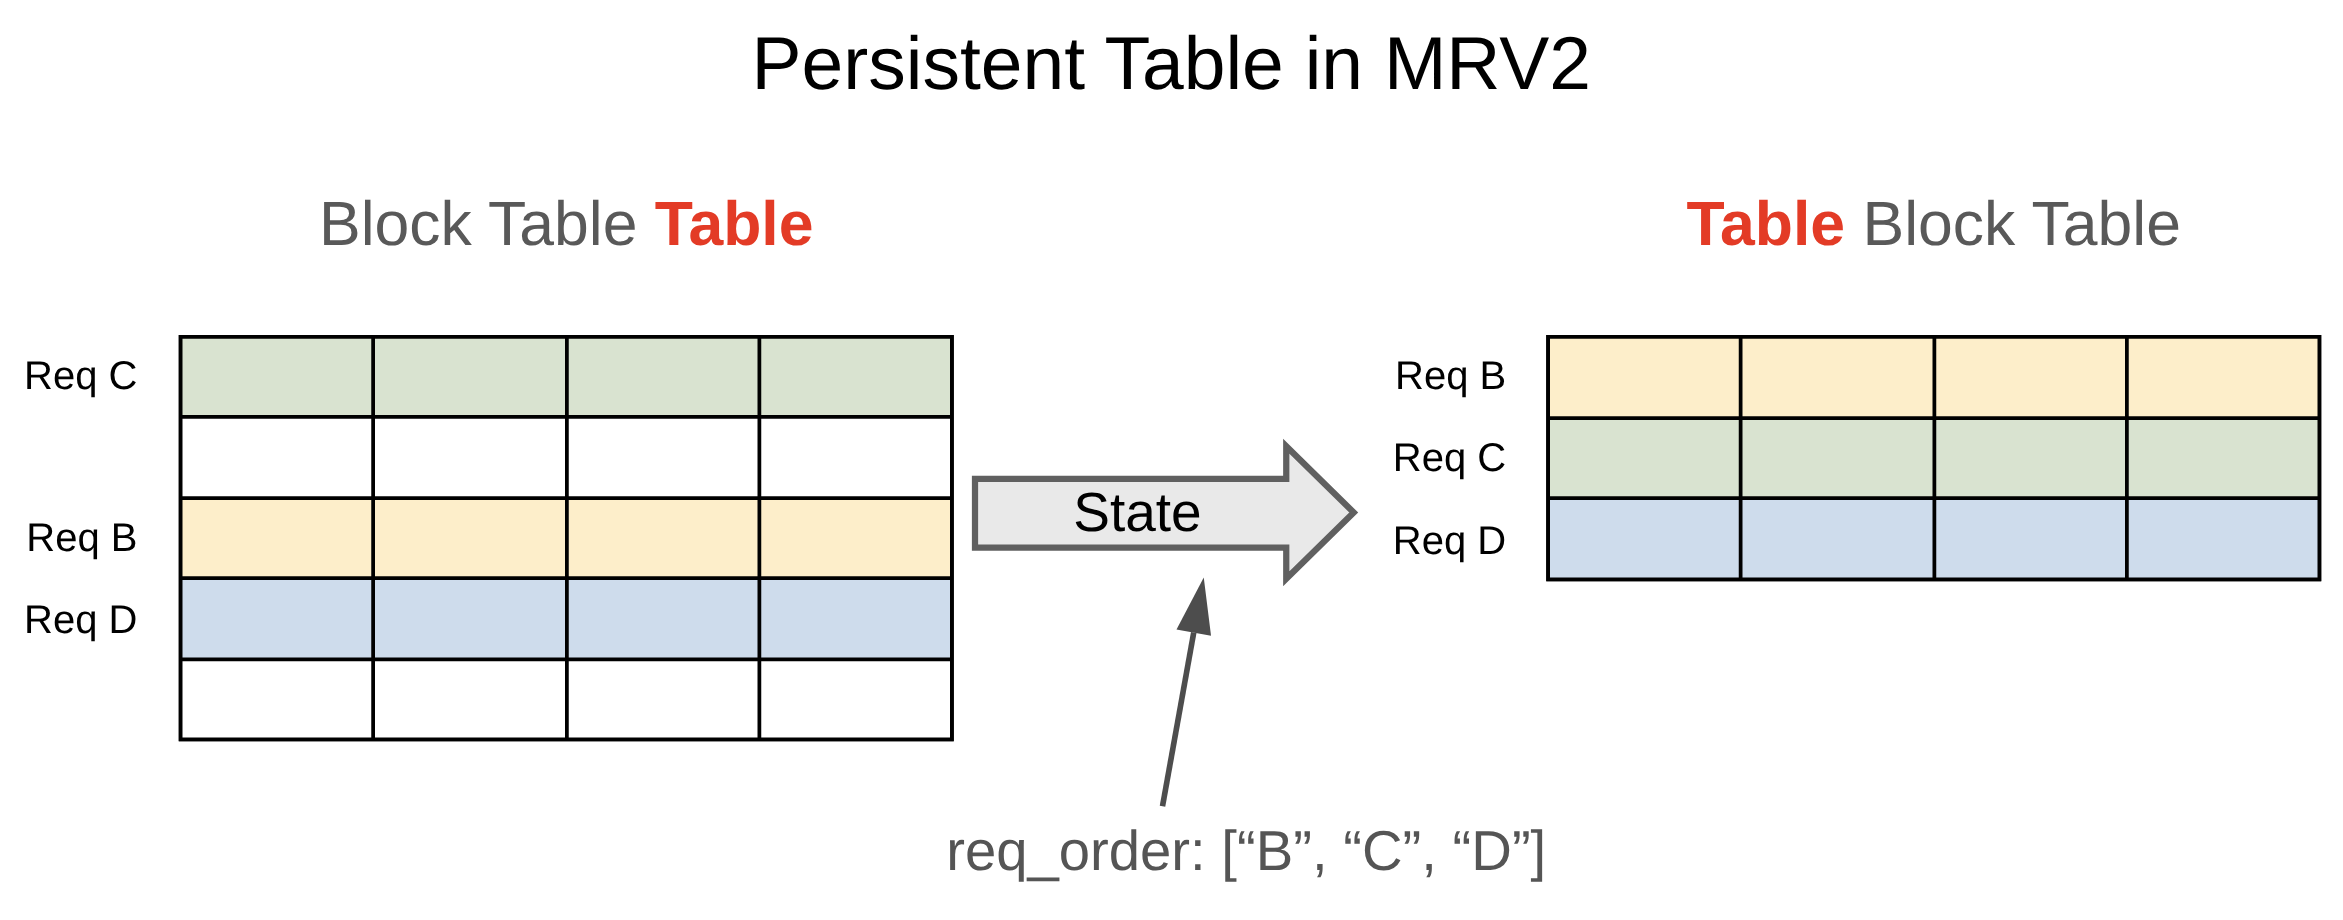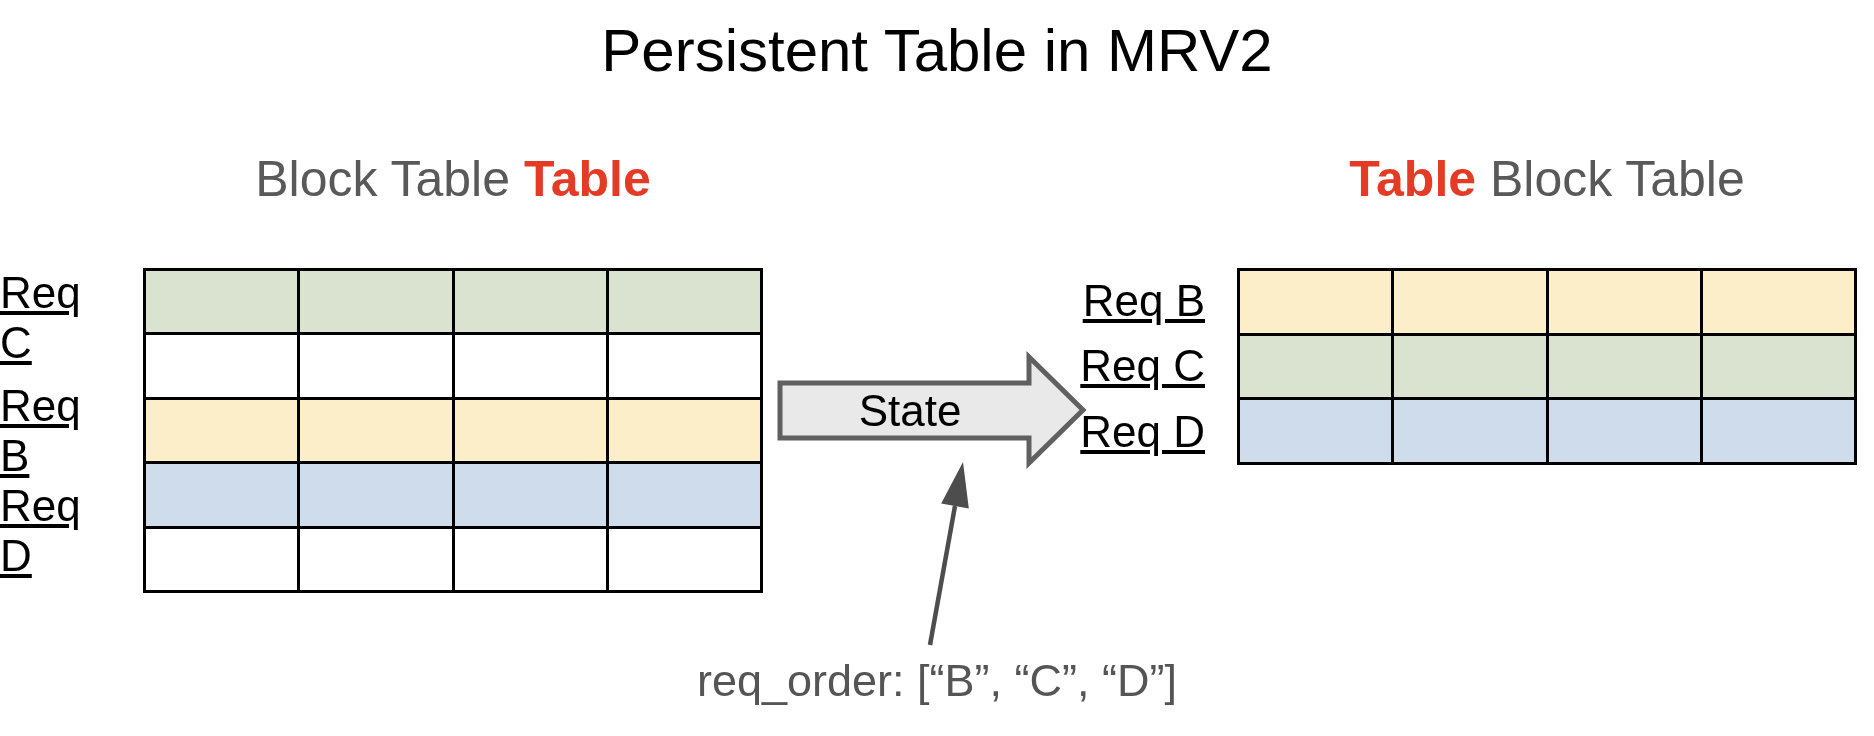--- a/index.html
+++ b/index.html
@@ -18,39 +18,39 @@
   .heading.left{left:143px;width:620px;}
   .heading.right{left:1237px;width:620px;}
   .table-wrap{position:absolute;display:flex;}
   .table-wrap.left{left:0;top:268px;height:325px;}
   .table-wrap.right{left:1040px;top:268px;height:197px;}
   .labels{display:grid;height:100%;}
   .table-wrap.left .labels{width:143px;}
   .table-wrap.right .labels{width:197px;}
   .row-label{
     display:flex;align-items:center;justify-content:flex-end;
-    font-size:44px;color:#000;text-decoration:underline;
+    font-size:32px;color:#000;
   }
   .table-wrap.left .row-label{padding-right:33px;}
   .table-wrap.right .row-label{padding-right:32px;}
   .grid{
     display:grid;box-sizing:border-box;height:100%;
     background:#000;border:3px solid #000;gap:3px;width:620px;
   }
   .cell{background:#fff;}
   .arrow-svg{position:absolute;}
   #gather-svg{left:770px;top:350px;}
   #note-svg{left:915px;top:450px;}
   .gather-label{
     position:absolute;left:790px;top:383px;width:240px;height:55px;
     display:flex;align-items:center;justify-content:center;
     font-size:44px;color:#000;
   }
   .note-text{
-    position:absolute;left:637px;top:655px;width:600px;text-align:center;
+    position:absolute;left:637px;top:655px;width:600px;text-align:right;
     font-size:45px;color:#555555;white-space:pre;
   }
 </style>
 </head>
 <body>
 
 <div id="canvas">
 
   <div class="title">Persistent Table in MRV2</div>
 

